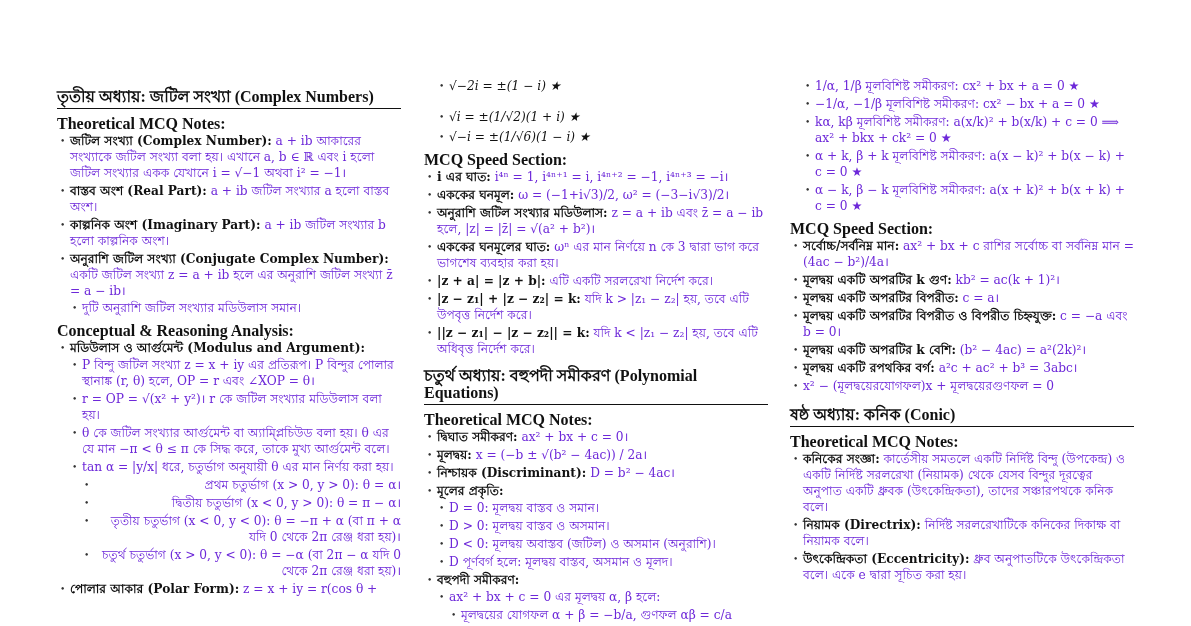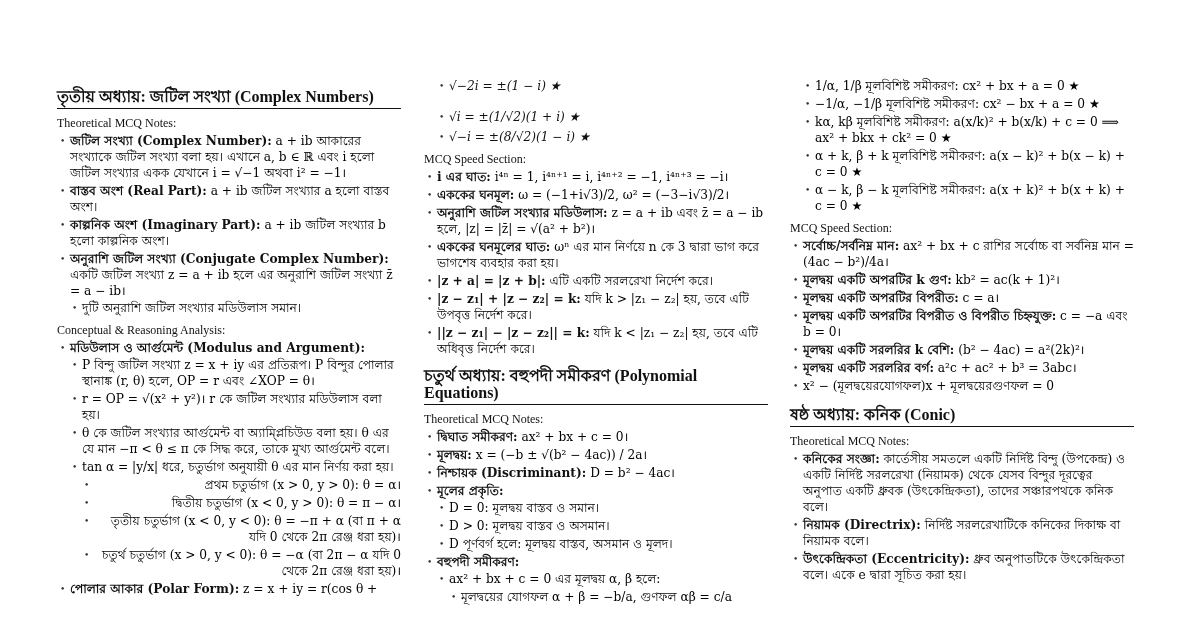--- a/index.html
+++ b/index.html
@@ -13,35 +13,35 @@
   .col2 { left: 424px; width: 344px; top: 78px; }
   .col3 { left: 790px; width: 344px; top: 78px; }
 
   h2.chapter {
     font-family: "Liberation Serif", "DejaVu Serif", serif;
     font-weight: bold; font-size: 16px; line-height: 17px;
     margin: 0; padding: 0 0 3px 0; border-bottom: 1.6px solid #111;
   }
   h3.section {
     font-family: "Liberation Serif", "DejaVu Serif", serif;
-    font-weight: normal; font-size: 12px; line-height: 17px;
+    font-weight: bold; font-size: 16px; line-height: 17px;
     margin: 6px 0 1px 0;
   }
   ul { list-style: none; margin: 0; padding: 0; }
   li { position: relative; padding-left: 13px; margin: 0 0 2px 0; }
   li::before {
     content: "\2022"; position: absolute; left: 3px; top: 0;
     font-size: 9px; color: #333;
   }
   ul.sub { margin-top: 1px; }
   ul.sub > li { margin-left: 12px; }
   ul.sub2 > li { margin-left: 24px; text-align: right; }
   .term { font-weight: bold; }
   .m { font-family: "DejaVu Serif", "Liberation Serif", serif; font-style: italic; }
-  .txt { color: #000000; }
+  .txt { color: #6d28d9; }
 </style>
 </head>
 <body>
 
 <div class="col col1">
   <h2 class="chapter">তৃতীয় অধ্যায়: জটিল সংখ্যা (Complex Numbers)</h2>
 
   <h3 class="section">Theoretical MCQ Notes:</h3>
   <ul>
     <li><span class="term">জটিল সংখ্যা (Complex Number):</span> <span class="txt">a + ib আকারের সংখ্যাকে জটিল সংখ্যা বলা হয়। এখানে a, b ∈ ℝ এবং i হলো জটিল সংখ্যার একক যেখানে i = √−1 অথবা i² = −1।</span></li>
@@ -71,21 +71,21 @@
       </ul>
     </li>
     <li><span class="term">পোলার আকার (Polar Form):</span> <span class="txt">z = x + iy = r(cos θ +</span></li>
   </ul>
 </div>
 
 <div class="col col2">
   <ul class="sub" style="margin-top:0">
     <li style="margin-bottom:15px"><span class="m">√−2i = ±(1 − i) ★</span></li>
     <li style="margin-bottom:4px"><span class="m">√i = ±(1/√2)(1 + i) ★</span></li>
-    <li style="margin-bottom:4px"><span class="m">√−i = ±(8/√2)(1 − i) ★</span></li>
+    <li style="margin-bottom:4px"><span class="m">√−i = ±(1/√6)(1 − i) ★</span></li>
   </ul>
 
   <h3 class="section">MCQ Speed Section:</h3>
   <ul>
     <li><span class="term">i এর ঘাত:</span> <span class="txt">i⁴ⁿ = 1, i⁴ⁿ⁺¹ = i, i⁴ⁿ⁺² = −1, i⁴ⁿ⁺³ = −i।</span></li>
     <li><span class="term">এককের ঘনমূল:</span> <span class="txt">ω = (−1+i√3)/2, ω² = (−3−i√3)/2।</span></li>
     <li><span class="term">অনুরাশি জটিল সংখ্যার মডিউলাস:</span> <span class="txt">z = a + ib এবং z̄ = a − ib হলে, |z| = |z̄| = √(a² + b²)।</span></li>
     <li><span class="term">এককের ঘনমূলের ঘাত:</span> <span class="txt">ωⁿ এর মান নির্ণয়ে n কে 3 দ্বারা ভাগ করে ভাগশেষ ব্যবহার করা হয়।</span></li>
     <li><span class="term">|z + a| = |z + b|:</span> <span class="txt">এটি একটি সরলরেখা নির্দেশ করে।</span></li>
     <li><span class="term">|z − z₁| + |z − z₂| = k:</span> <span class="txt">যদি k &gt; |z₁ − z₂| হয়, তবে এটি উপবৃত্ত নির্দেশ করে।</span></li>
@@ -96,20 +96,21 @@
 
   <h3 class="section">Theoretical MCQ Notes:</h3>
   <ul>
     <li><span class="term">দ্বিঘাত সমীকরণ:</span> <span class="txt">ax² + bx + c = 0।</span></li>
     <li><span class="term">মূলদ্বয়:</span> <span class="txt">x = (−b ± √(b² − 4ac)) / 2a।</span></li>
     <li><span class="term">নিশ্চায়ক (Discriminant):</span> <span class="txt">D = b² − 4ac।</span></li>
     <li><span class="term">মূলের প্রকৃতি:</span>
       <ul class="sub" style="margin-left:-13px">
         <li><span class="txt">D = 0: মূলদ্বয় বাস্তব ও সমান।</span></li>
         <li><span class="txt">D &gt; 0: মূলদ্বয় বাস্তব ও অসমান।</span></li>
+        <li><span class="txt">D &lt; 0: মূলদ্বয় অবাস্তব (জটিল) ও অসমান (অনুরাশি)।</span></li>
         <li><span class="txt">D পূর্ণবর্গ হলে: মূলদ্বয় বাস্তব, অসমান ও মূলদ।</span></li>
       </ul>
     </li>
     <li><span class="term">বহুপদী সমীকরণ:</span>
       <ul class="sub" style="margin-left:-13px">
         <li><span class="txt">ax² + bx + c = 0 এর মূলদ্বয় α, β হলে:</span></li>
         <li style="margin-left:24px"><span class="txt">মূলদ্বয়ের যোগফল α + β = −b/a, গুণফল αβ = c/a</span></li>
       </ul>
     </li>
   </ul>
@@ -123,22 +124,22 @@
     <li><span class="txt">α + k, β + k মূলবিশিষ্ট সমীকরণ: a(x − k)² + b(x − k) + c = 0 ★</span></li>
     <li><span class="txt">α − k, β − k মূলবিশিষ্ট সমীকরণ: a(x + k)² + b(x + k) + c = 0 ★</span></li>
   </ul>
 
   <h3 class="section">MCQ Speed Section:</h3>
   <ul>
     <li><span class="term">সর্বোচ্চ/সর্বনিম্ন মান:</span> <span class="txt">ax² + bx + c রাশির সর্বোচ্চ বা সর্বনিম্ন মান = (4ac − b²)/4a।</span></li>
     <li><span class="term">মূলদ্বয় একটি অপরটির k গুণ:</span> <span class="txt">kb² = ac(k + 1)²।</span></li>
     <li><span class="term">মূলদ্বয় একটি অপরটির বিপরীত:</span> <span class="txt">c = a।</span></li>
     <li><span class="term">মূলদ্বয় একটি অপরটির বিপরীত ও বিপরীত চিহ্নযুক্ত:</span> <span class="txt">c = −a এবং b = 0।</span></li>
-    <li><span class="term">মূলদ্বয় একটি সরলরির k বেশি:</span> <span class="txt">(b² − 4ac) = a²(2k)²।</span></li>
-    <li><span class="term">মূলদ্বয় একটি সরলরির বর্গ:</span> <span class="txt">a²c + ac² + b³ = 3abc।</span></li>
+    <li><span class="term">মূলদ্বয় একটি অপরটির k বেশি:</span> <span class="txt">(b² − 4ac) = a²(2k)²।</span></li>
+    <li><span class="term">মূলদ্বয় একটি রপথকির বর্গ:</span> <span class="txt">a²c + ac² + b³ = 3abc।</span></li>
     <li><span class="txt">x² − (মূলদ্বয়েরযোগফল)x + মূলদ্বয়েরগুণফল = 0</span></li>
   </ul>
 
   <h2 class="chapter" style="margin-top:12px">ষষ্ঠ অধ্যায়: কনিক (Conic)</h2>
 
   <h3 class="section">Theoretical MCQ Notes:</h3>
   <ul>
     <li><span class="term">কনিকের সংজ্ঞা:</span> <span class="txt">কার্তেসীয় সমতলে একটি নির্দিষ্ট বিন্দু (উপকেন্দ্র) ও একটি নির্দিষ্ট সরলরেখা (নিয়ামক) থেকে যেসব বিন্দুর দূরত্বের অনুপাত একটি ধ্রুবক (উৎকেন্দ্রিকতা), তাদের সঞ্চারপথকে কনিক বলে।</span></li>
     <li><span class="term">নিয়ামক (Directrix):</span> <span class="txt">নির্দিষ্ট সরলরেখাটিকে কনিকের দিকাক্ষ বা নিয়ামক বলে।</span></li>
     <li><span class="term">উৎকেন্দ্রিকতা (Eccentricity):</span> <span class="txt">ধ্রুব অনুপাতটিকে উৎকেন্দ্রিকতা বলে। একে e দ্বারা সূচিত করা হয়।</span></li>

